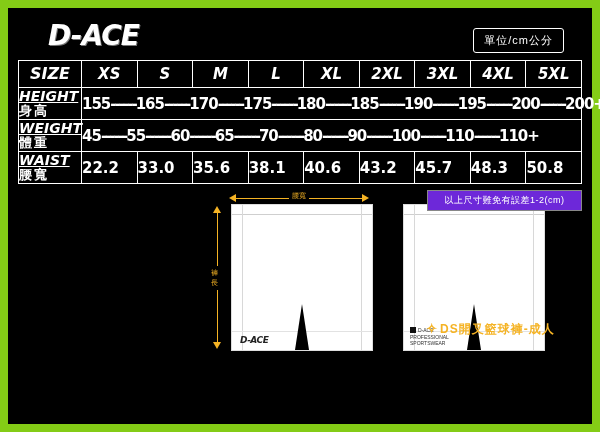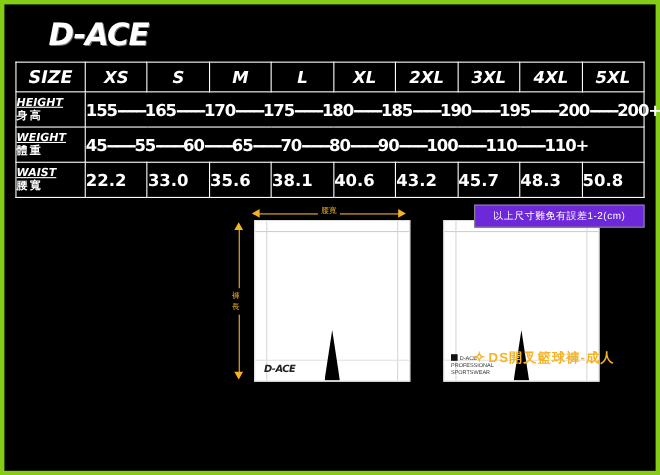--- a/index.html
+++ b/index.html
@@ -6,21 +6,21 @@
   body{
     width:600px;height:432px;
     background:#000;
     font-family:"Liberation Sans", sans-serif;
     color:#fff;
     overflow:hidden;
     position:relative;
   }
   .page{
     position:absolute;inset:0;
-    border:4px solid #84cc16;
+    border:8px solid #84cc16;
     box-sizing:border-box;
     padding:8px 10px;
   }
 
   
   .header{
     display:flex;align-items:flex-start;justify-content:space-between;
     height:44px;
   }
   .logo{
@@ -66,25 +66,25 @@
   .hdr-row th.first{
     font-size:16px;
     letter-spacing:0px;
   }
   .lbl{
     width:62px;
     line-height:1.15;
     padding:3px 0;
   }
   .lbl .en{
-    display:block;font-size:10px;font-weight:bold;font-style:italic;
+    display:block;font-size:14px;font-weight:bold;font-style:italic;
     text-decoration:underline;
   }
   .lbl .zh{
-    display:block;font-size:10px;letter-spacing:2px;
+    display:block;font-size:13px;letter-spacing:2px;
   }
   .datarow td{
     height:31px;
     font-size:15px;
     font-weight:bold;
     font-family:"DejaVu Sans", sans-serif;
   }
   .range-cell{
     position:relative;
     font-size:14px;
@@ -219,20 +219,21 @@
   }
   .diagram-wrap{position:relative;margin-left:20px;margin-top:14px;}
 </style>
 </head>
 <body>
 
 <div class="page">
 
   <div class="header">
     <div class="logo">D-ACE</div>
+    <div class="unit-box">單位/cm公分</div>
   </div>
 
   <table class="size">
     <thead>
       <tr class="hdr-row">
         <th class="lbl first">SIZE</th>
         <th>XS</th>
         <th>S</th>
         <th>M</th>
         <th>L</th>

